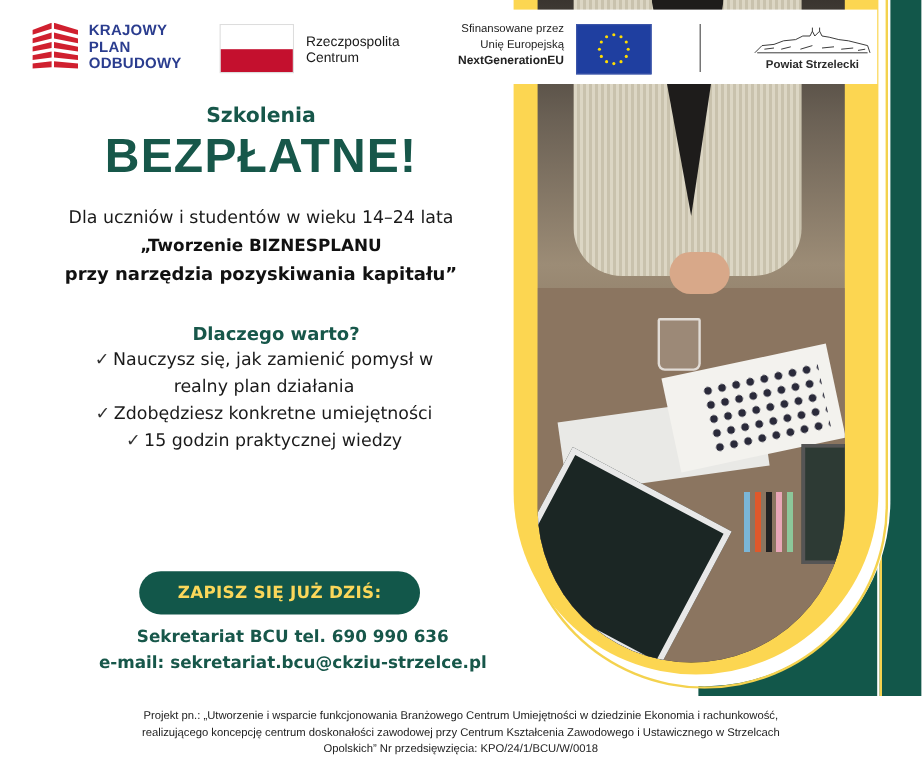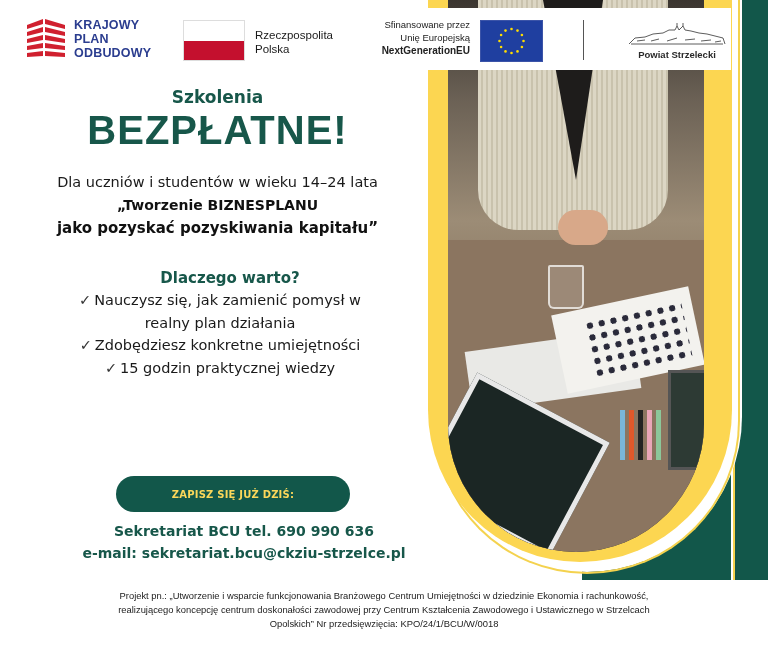--- a/index.html
+++ b/index.html
@@ -48,21 +48,21 @@
   .t-szkolenia { position: absolute; left: 0; width: 415px; top: 87px; font-family: "DejaVu Sans", sans-serif; font-weight: 700; font-size: 17px; color: #17574a; }
   .t-bezpl { position: absolute; left: 0; width: 415px; top: 108px; font-family: Liberation Sans, sans-serif; font-weight: 700; font-size: 40px; letter-spacing: 1px; color: #17574a; }
   .t-dla { position: absolute; left: 0; width: 415px; top: 174px; font-family: "DejaVu Sans", sans-serif; font-size: 14.5px; color: #1a1a1a; }
   .t-title1 { position: absolute; left: 0; width: 415px; top: 197px; font-family: "DejaVu Sans", sans-serif; font-weight: 700; font-size: 14px; color: #111; }
   .t-title2 { position: absolute; left: 0; width: 415px; top: 219px; font-family: "DejaVu Sans", sans-serif; font-weight: 700; font-size: 15px; color: #111; }
   .t-why { position: absolute; left: 0; width: 440px; top: 269px; font-family: "DejaVu Sans", sans-serif; font-weight: 700; font-size: 15px; color: #17574a; }
   .benefits { position: absolute; left: 30px; width: 380px; top: 289px; font-family: "DejaVu Sans", sans-serif; font-size: 14.5px; line-height: 22.6px; color: #1a1a1a; text-align: center; }
   .check { color: #333; font-weight: 400; margin-right: 3px; }
 
   .cta { position: absolute; left: 116px; top: 476px; width: 234px; height: 36px; border-radius: 18px; background: #12574a; color: #fbd75a;
-    font-family: "DejaVu Sans", sans-serif; font-weight: 700; font-size: 10px; display: flex; align-items: center; justify-content: center; letter-spacing: 0.2px; }
+    font-family: "DejaVu Sans", sans-serif; font-weight: 700; font-size: 14px; display: flex; align-items: center; justify-content: center; letter-spacing: 0.2px; }
   .t-phone { position: absolute; left: 0; width: 468px; top: 523px; font-family: "DejaVu Sans", sans-serif; font-weight: 700; font-size: 14px; color: #17574a; }
   .t-email { position: absolute; left: 0; width: 468px; top: 545px; font-family: "DejaVu Sans", sans-serif; font-weight: 700; font-size: 14px; color: #17574a; }
 
   .footer { position: absolute; left: 20px; width: 728px; top: 589px; font-family: "Liberation Sans", sans-serif; font-size: 9.4px; line-height: 14px; color: #222; text-align: center; }
 </style>
 </head>
 <body>
 
 <div class="green-panel"></div>
 <div class="green-line-white"></div>
@@ -107,21 +107,21 @@
   <div>PLAN</div>
   <div>ODBUDOWY</div>
 </div>
 
 <div class="pl-flag">
   <div class="w"></div>
     <div class="r"></div>
 </div>
 <div class="pl-text">
   <div>Rzeczpospolita</div>
-  <div>Polska</div>
+  <div>Centrum</div>
 </div>
 
 <div class="eu-text">
   <div>Sfinansowane przez</div>
   <div>Unię Europejską</div>
   <div class="strong">NextGenerationEU</div>
 </div>
 <div class="eu-flag">
   <svg width="61" height="40" viewBox="0 0 61 40">
     <g fill="#ffdd00">
@@ -150,21 +150,21 @@
       <path d="M50,4 L50,1 M56,4 L56,1"></path>
     </g>
   </svg>
   <div class="powiat-text">Powiat Strzelecki</div>
 </div>
 
 <div class="t-szkolenia center">Szkolenia</div>
 <div class="t-bezpl center">BEZPŁATNE!</div>
 <div class="t-dla center">Dla uczniów i studentów w wieku 14–24 lata</div>
 <div class="t-title1 center">„Tworzenie BIZNESPLANU</div>
-<div class="t-title2 center">jako pozyskać pozyskiwania kapitału”</div>
+<div class="t-title2 center">przy narzędzia pozyskiwania kapitału”</div>
 
 <div class="t-why center">Dlaczego warto?</div>
 <div class="benefits">
   <div>
     <div><span class="check">✓</span><span>Nauczysz się, jak zamienić pomysł w</span></div>
     <div>realny plan działania</div>
   </div>
   <div>
     <div><span class="check">✓</span><span>Zdobędziesz konkretne umiejętności</span></div>
   </div>

